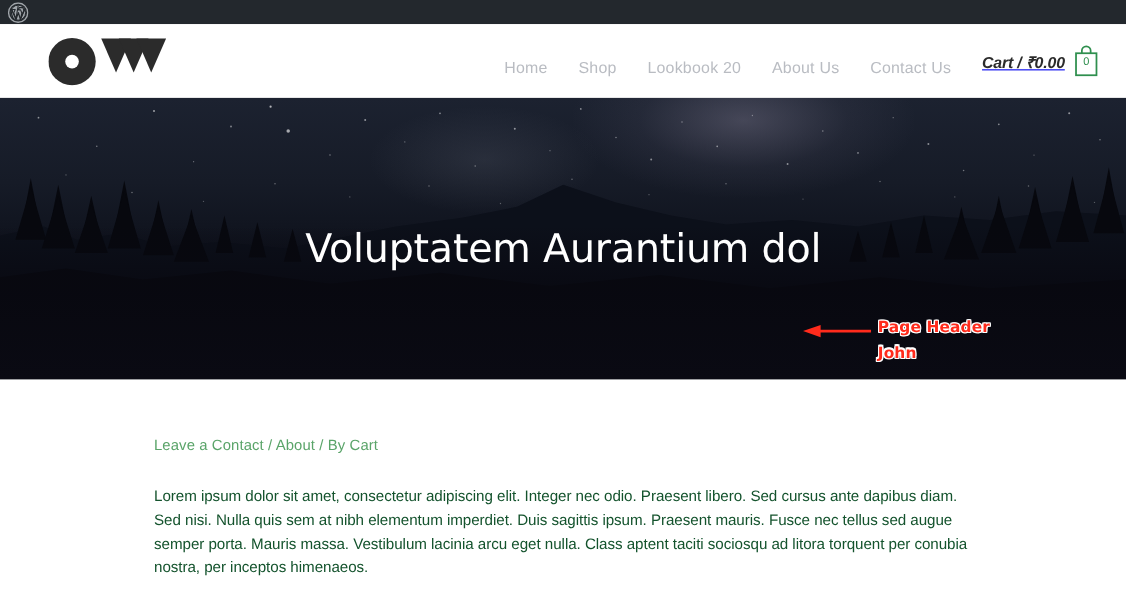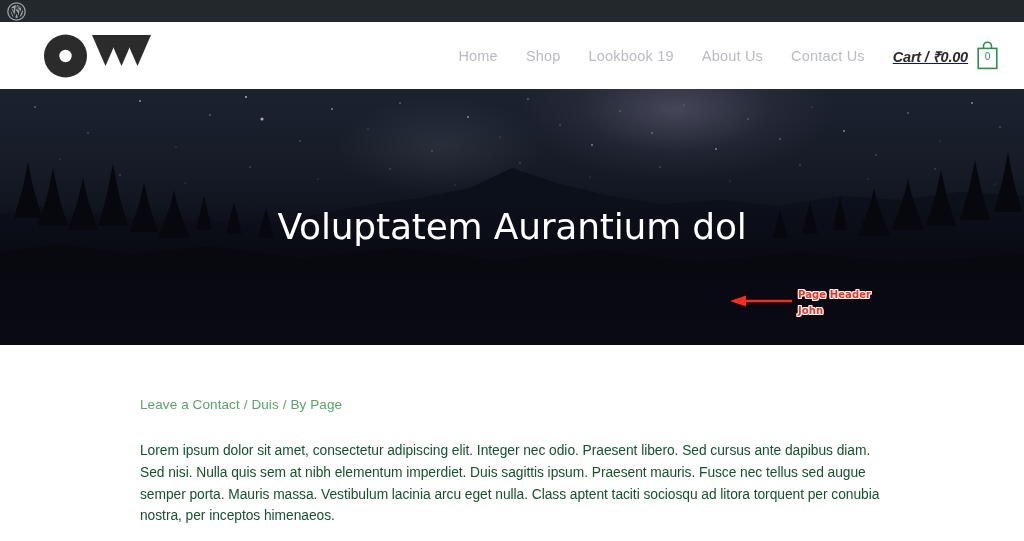--- a/index.html
+++ b/index.html
@@ -52,21 +52,21 @@
   .brand-logo {
     display: flex;
     align-items: center;
     height: 100%;
   }
   .brand-logo svg { display: block; }
 
   .main-nav {
     margin-left: auto;
     display: flex;
-    align-items: center;
+    align-items: flex-end;
     gap: 0px;
   }
   .nav-link {
     color: #b9bcc2;
     font-size: 14.5px;
     letter-spacing: 0.2px;
     text-decoration: none;
     padding: 0 14px;
     white-space: nowrap;
     font-family: "Liberation Sans", sans-serif;
@@ -168,21 +168,21 @@
     top: 205px;
     width: 62px;
     height: 14px;
   }
   .anno-arrow svg { display: block; }
   .anno-label {
     left: 798px;
     top: 198px;
     width: 130px;
     color: #ff2b1c;
-    font-size: 10px;
+    font-size: 14px;
     font-weight: bold;
     line-height: 1.62;
     font-family: "DejaVu Sans", sans-serif;
     letter-spacing: 0.1px;
     text-shadow:
       -1px -1px 0 #ffffff,  1px -1px 0 #ffffff,
       -1px  1px 0 #ffffff,  1px  1px 0 #ffffff,
        0px -1px 0 #ffffff,  0px  1px 0 #ffffff,
       -1px  0px 0 #ffffff,  1px  0px 0 #ffffff;
   }
@@ -241,21 +241,21 @@
 
         <polygon points="48,1 75,1 61.5,32" fill="#2b2b2b"></polygon>
         <polygon points="64,1 91,1 77.5,32" fill="#2b2b2b"></polygon>
         <polygon points="80,1 107,1 93.5,32" fill="#2b2b2b"></polygon>
       </svg>
     </a>
 
     <nav class="main-nav">
       <a class="nav-link" href="#">Home</a>
       <a class="nav-link" href="#">Shop</a>
-      <a class="nav-link" href="#">Lookbook 19</a>
+      <a class="nav-link" href="#">Lookbook 20</a>
       <a class="nav-link" href="#">About Us</a>
       <a class="nav-link" href="#">Contact Us</a>
 
       <a class="cart-block" href="#">
         <span class="cart-amount">Cart / ₹0.00</span>
         <span class="cart-bag">
           <svg width="25" height="29" viewBox="0 0 25 29">
             <path d="M8.5 7.5 V5.2 a4 4 0 0 1 8 0 V7.5" fill="none" stroke="#2f8f4e" stroke-width="1.6"></path>
             <rect x="3.2" y="7.4" width="18.6" height="20" fill="none" stroke="#2f8f4e" stroke-width="1.6"></rect>
           </svg>
@@ -376,19 +376,19 @@
     </div>
 
     <div class="annotation anno-label">
       <div>Page Header</div>
       <div>John</div>
     </div>
   </section>
 
   <main class="content">
     <div class="post-meta">
-      <a href="#">Leave a Contact</a><span class="sep"> / </span><a href="#">Duis</a><span class="sep"> / </span><span>By Page</span>
+      <a href="#">Leave a Contact</a><span class="sep"> / </span><a href="#">About</a><span class="sep"> / </span><span>By Cart</span>
     </div>
 
     <p class="post-body">Lorem ipsum dolor sit amet, consectetur adipiscing elit. Integer nec odio. Praesent libero. Sed cursus ante dapibus diam. Sed nisi. Nulla quis sem at nibh elementum imperdiet. Duis sagittis ipsum. Praesent mauris. Fusce nec tellus sed augue semper porta. Mauris massa. Vestibulum lacinia arcu eget nulla. Class aptent taciti sociosqu ad litora torquent per conubia nostra, per inceptos himenaeos.</p>
   </main>
 
 </div>
 
 </body></html>

